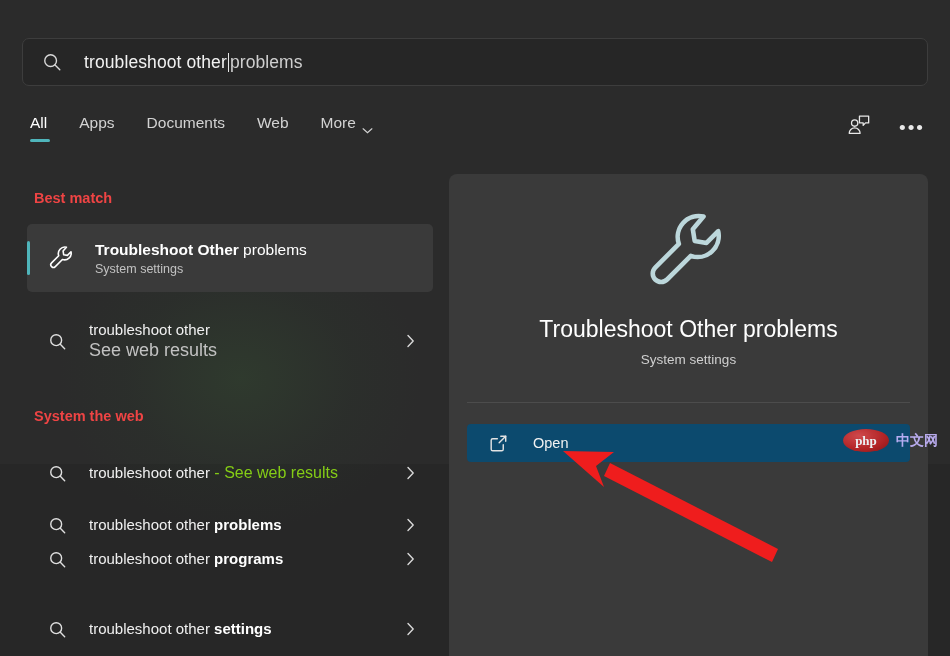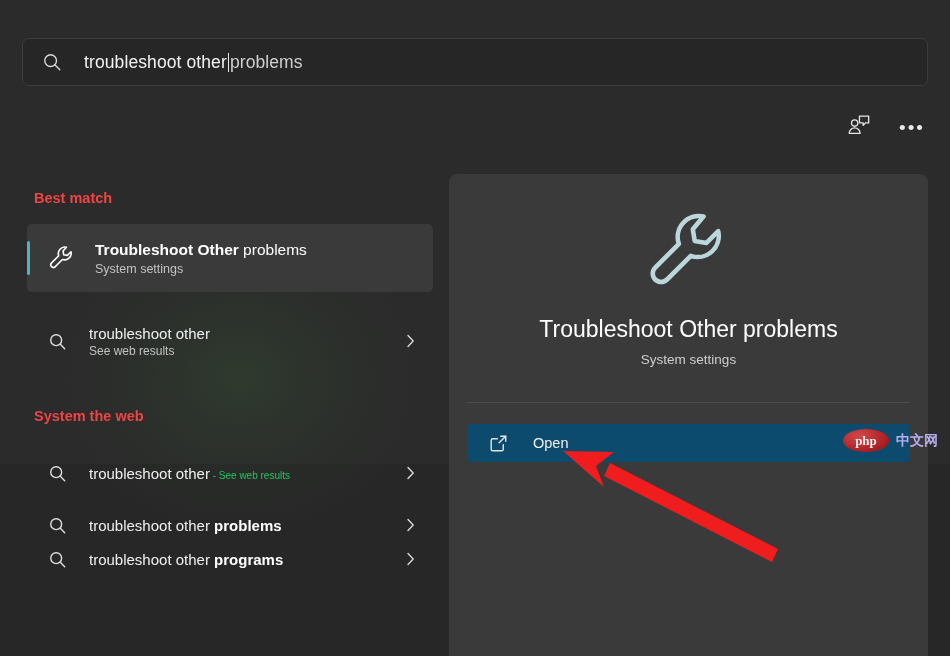--- a/index.html
+++ b/index.html
@@ -139,22 +139,22 @@
     width: 406px; height: 54px;
     display: flex;
     align-items: center;
     padding-left: 20px;
     border-radius: 5px;
   }
   .result .r-icon { width: 21px; height: 21px; flex: 0 0 auto; margin-right: 21px; opacity: .95; }
   .r-main { flex: 1 1 auto; min-width: 0; }
   .r-title { font-size: 15px; color: #f0f0f0; white-space: nowrap; }
   .r-title b { font-weight: bold; color: #ffffff; }
-  .r-title .muted { color: #22c55e; font-size: 10px; }
-  .r-sub { font-size: 12px; color: #c2c2c2; margin-top: 2px; }
+  .r-title .muted { color: #84cc16; font-size: 16px; }
+  .r-sub { font-size: 18px; color: #c2c2c2; margin-top: 2px; }
   .r-chev { width: 9px; height: 14px; margin-right: 18px; flex: 0 0 auto; }
 
   
   .preview {
     position: absolute;
     left: 449px; top: 174px;
     width: 479px; height: 482px;
     background: #3a3a3a;
     border-radius: 8px 8px 0 0;
   }
@@ -232,20 +232,43 @@
         <line x1="15.3" y1="15.3" x2="20.5" y2="20.5" stroke-linecap="round"></line>
       </svg>
     </span>
     <span class="s-text">
       <span>troubleshoot other</span>
         <span class="caret"></span>
         <span class="ghost">problems</span>
     </span>
   </div>
 
+  <div class="tabs">
+    <div class="tab active">
+      <span>All</span>
+      <span class="underline"></span>
+    </div>
+    <div class="tab">
+      <span>Apps</span>
+    </div>
+    <div class="tab">
+      <span>Documents</span>
+    </div>
+    <div class="tab">
+      <span>Web</span>
+    </div>
+    <div class="tab">
+      <span>More</span>
+      <span class="chev-dn">
+        <svg viewBox="0 0 12 8" width="11" height="7" fill="none" stroke="#d3d3d3" stroke-width="1.3" stroke-linecap="round">
+          <polyline points="1,2 6,6.6 11,2"></polyline>
+        </svg>
+      </span>
+    </div>
+  </div>
 
   <div class="headtools">
     <div class="tbtn">
       <span>
         <svg viewBox="0 0 26 24" width="25" height="23" fill="none" stroke="#e8e8e8" stroke-width="1.35" stroke-linejoin="round" stroke-linecap="round">
           <circle cx="9" cy="9.5" r="3.3"></circle>
           <path d="M3.3 20.2 a5.7 5.7 0 0 1 11.4 0 z"></path>
           <path d="M14 2.2 h9.6 v7.1 h-3.3 l-2.4 2.6 v-2.6 H14 z"></path>
         </svg>
       </span>
@@ -339,20 +362,36 @@
       <div class="r-main">
         <div class="r-title"><span>troubleshoot other </span><b>programs</b><span class="muted"></span></div>
       </div>
       <span class="r-chev">
         <svg viewBox="0 0 9 14" width="9" height="14" fill="none" stroke="#d8d8d8" stroke-width="1.4" stroke-linecap="round" stroke-linejoin="round">
             <polyline points="2,1.5 7.2,7 2,12.5"></polyline>
           </svg>
       </span>
     </div>
 
+    <div class="result" style="top:434px;">
+      <span class="r-icon">
+        <svg viewBox="0 0 24 24" width="21" height="21" fill="none" stroke="#e9e9e9" stroke-width="1.6">
+            <circle cx="10.5" cy="10.5" r="6.2"></circle>
+            <line x1="15.2" y1="15.2" x2="20.2" y2="20.2" stroke-linecap="round"></line>
+          </svg>
+      </span>
+      <div class="r-main">
+        <div class="r-title"><span>troubleshoot other </span><b>settings</b><span class="muted"></span></div>
+      </div>
+      <span class="r-chev">
+        <svg viewBox="0 0 9 14" width="9" height="14" fill="none" stroke="#d8d8d8" stroke-width="1.4" stroke-linecap="round" stroke-linejoin="round">
+            <polyline points="2,1.5 7.2,7 2,12.5"></polyline>
+          </svg>
+      </span>
+    </div>
   </div>
 
   <div class="preview">
     <div class="pv-icon-wrap">
       <span>
         <svg viewBox="0 0 96 96" width="96" height="96" fill="none" stroke="#bcd7db" stroke-width="4.6" stroke-linejoin="round" stroke-linecap="round">
           <path d="M62.5 10.5 a21 21 0 0 0 -24.6 27.4 L14.2 61.6 a8.4 8.4 0 0 0 11.9 11.9 l23.7 -23.7 a21 21 0 0 0 27.4 -24.6 l-11.7 11.7 l-11.8 -1.9 l-1.9 -11.8 z"></path>
         </svg>
       </span>
     </div>

